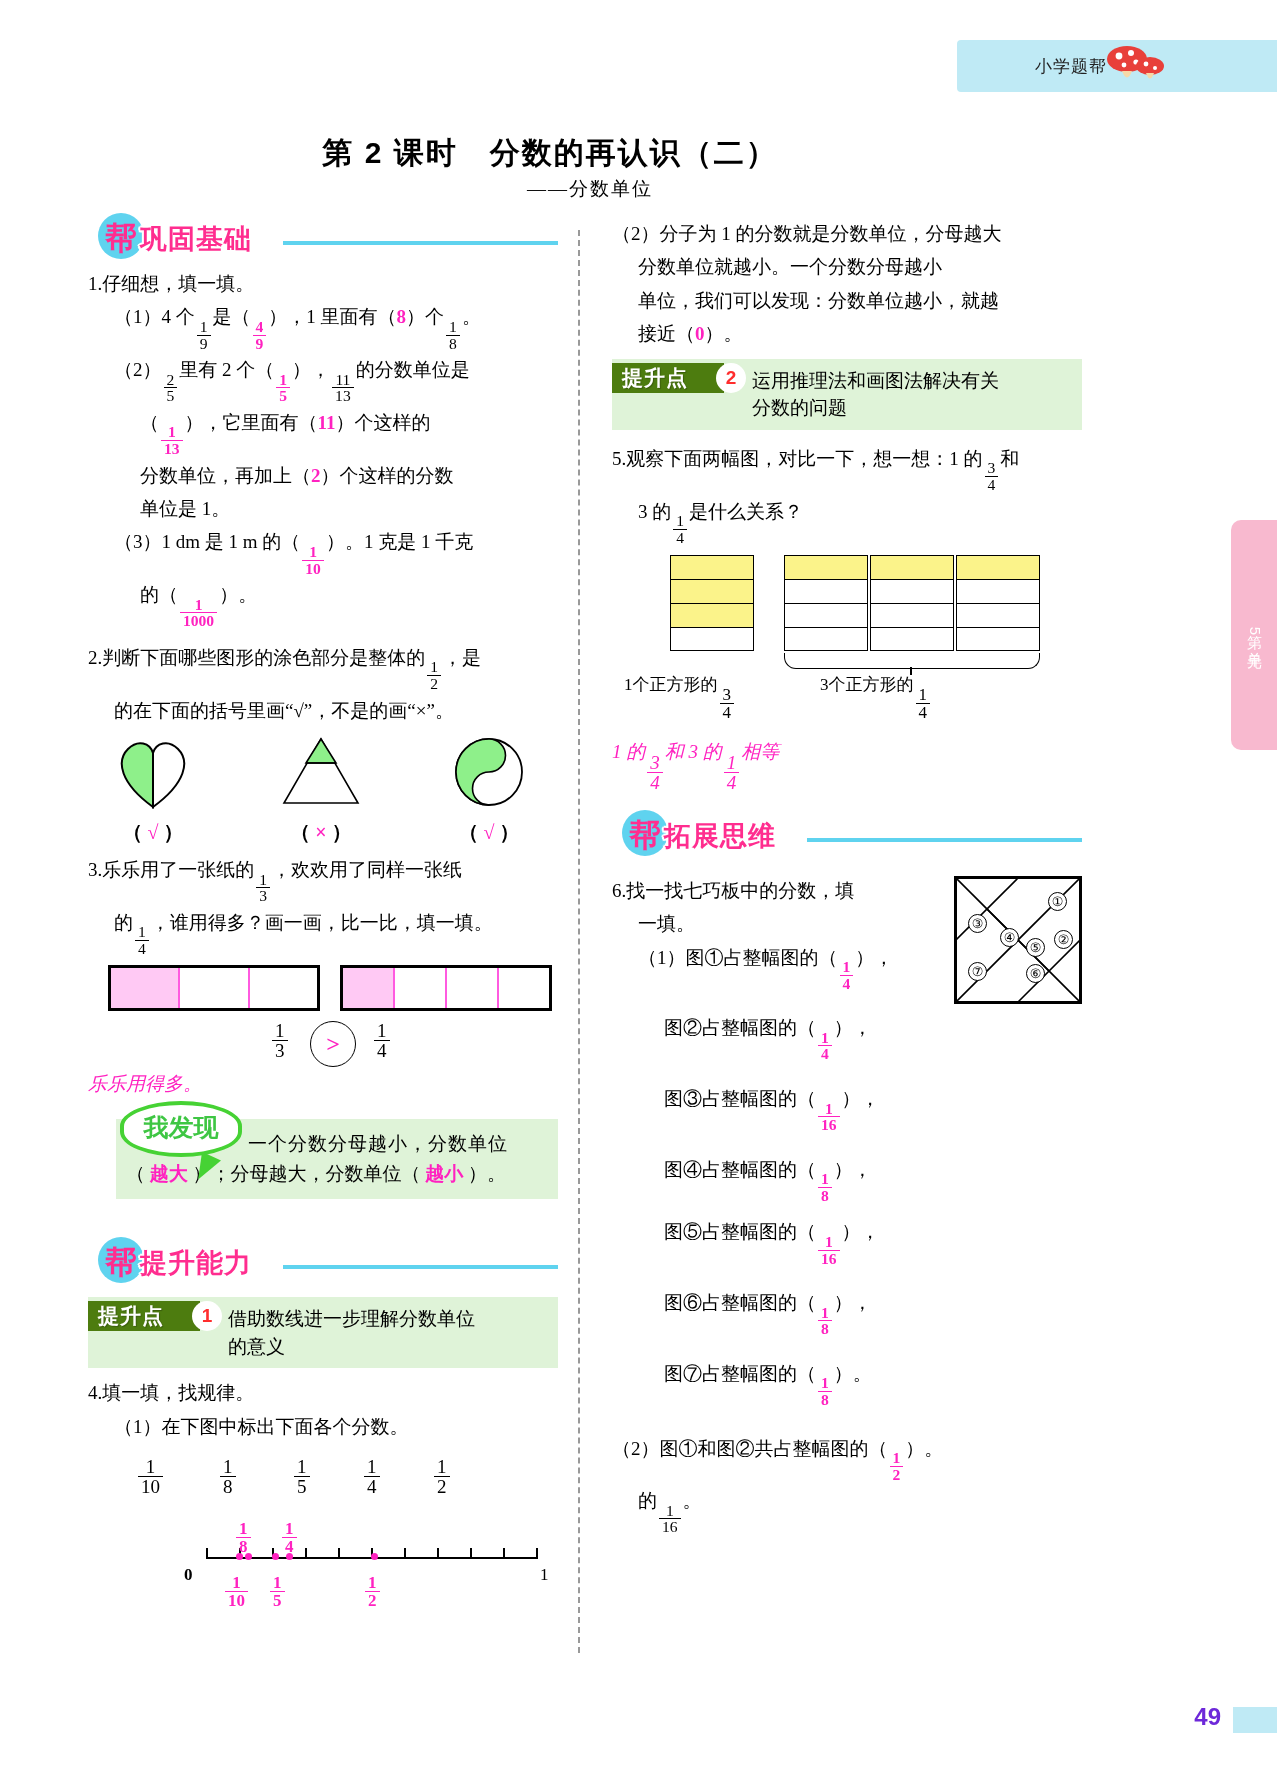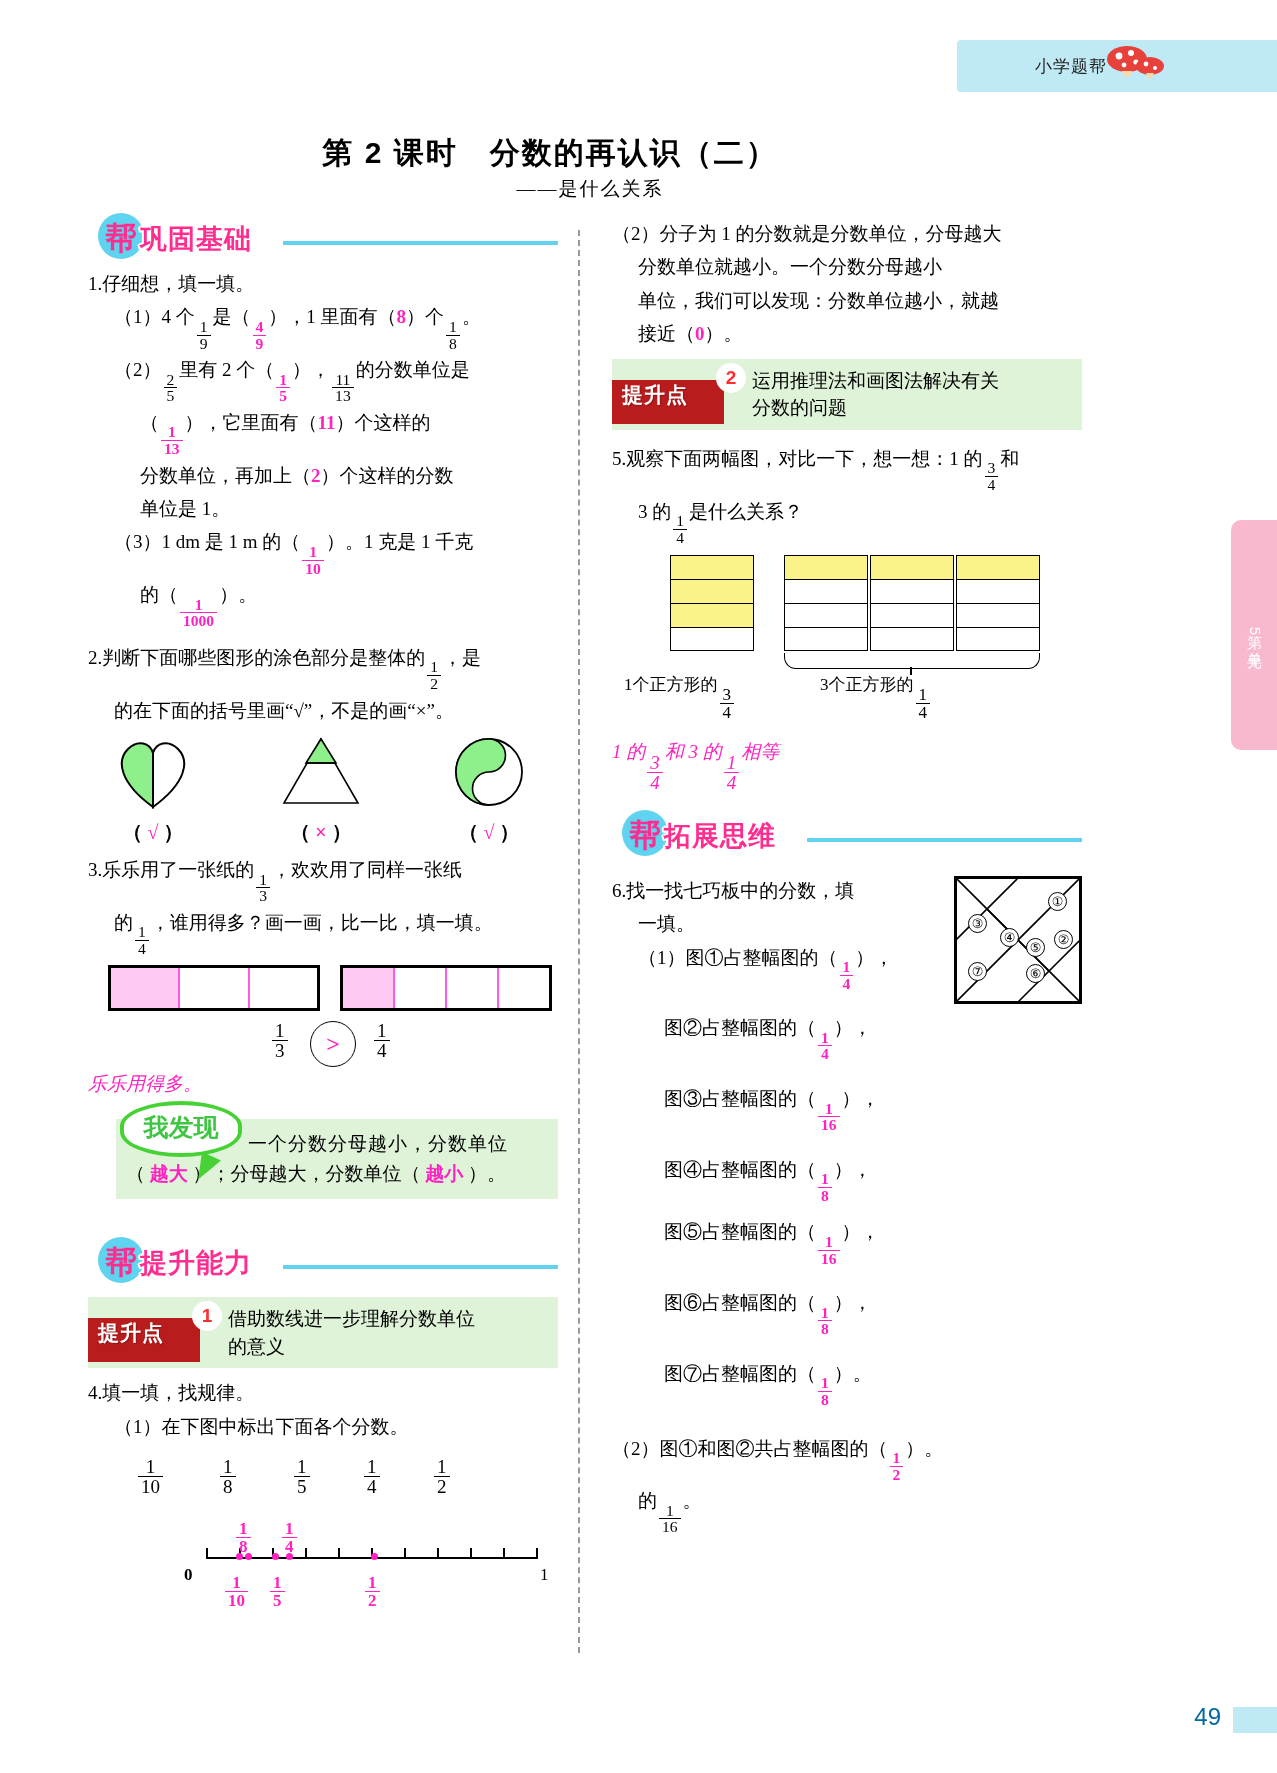--- a/index.html
+++ b/index.html
@@ -67,21 +67,21 @@
   
   .f { display:inline-flex; flex-direction:column; align-items:center;
        vertical-align:-0.55em; margin:0 2px; line-height:1; font-size:0.82em;}
   .f .n { padding:0 3px; }
   .f .d { padding:0 3px; border-top:1.3px solid currentColor; }
   .f.big { font-size:1em; }
 
   
   .tip { position:relative; margin:10px 0 10px 0; background:#dff3d8;
          min-height:58px; padding:8px 10px 8px 140px; }
-  .tipflag { position:absolute; left:0; top:21px; height:44px; background:#b91c1c;
+  .tipflag { position:absolute; left:0; top:4px; height:30px; background:#4d7c0f;
              color:#fff; font-size:21px; font-weight:bold; padding:1px 36px 1px 10px;
              font-family:"Liberation Sans", sans-serif; letter-spacing:1px;
              text-shadow:1px 1px 1px rgba(0,0,0,.25); }
   .tipnum { position:absolute; left:104px; top:4px; width:30px; height:30px;
             border-radius:50%; background:#fff; color:#ff2d2d; font-weight:bold;
             font-size:19px; text-align:center; line-height:30px;
             font-family:"Liberation Sans", sans-serif; }
   .tiptxt { font-size:19px; line-height:1.45; }
 
   
@@ -137,21 +137,21 @@
   .sqcap { position:absolute; font-size:17px; }
 
   
   .tangram { position:absolute; right:0; top:0; width:128px; height:128px;
              border:2px solid #000; }
   .tgn { position:absolute; width:19px; height:19px; border:1.4px solid #000;
          border-radius:50%; background:#fff; font-size:13px; text-align:center;
          line-height:17px; font-family:"Liberation Serif", serif; }
 
   .pagenum { position:absolute; right:56px; bottom:42px; font-size:24px;
-             font-weight:normal; color:#0369a1; font-family:"Liberation Sans", sans-serif;}
+             font-weight:bold; color:#6d28d9; font-family:"Liberation Sans", sans-serif;}
   .pagebar { position:absolute; right:0; bottom:40px; width:44px; height:26px;
              background:#bfeaf5; }
 </style>
 </head>
 <body>
 
 <div class="page">
 
   <div class="topbar"></div>
   <div class="topbar-label">小学题帮</div>
@@ -166,21 +166,21 @@
     <circle cx="41" cy="20" r="2.4" fill="#fff"></circle>
       <circle cx="50" cy="24" r="2" fill="#fff"></circle>
     <path d="M41 29 q4 11 8 0 z" fill="#f6d9a8"></path>
   </svg>
 
   <div class="sidetab">
     <span>第5单元</span>
   </div>
 
   <div class="title">第 2 课时　分数的再认识（二）</div>
-  <div class="subtitle">——是什么关系</div>
+  <div class="subtitle">——分数单位</div>
 
   <div class="divider"></div>
 
   <div class="col colL">
 
     <div class="sec">
       <div class="bubble"></div>
       <div class="bang2">帮</div>
       <div class="txt">巩固基础</div>
       <div class="rule"></div>

